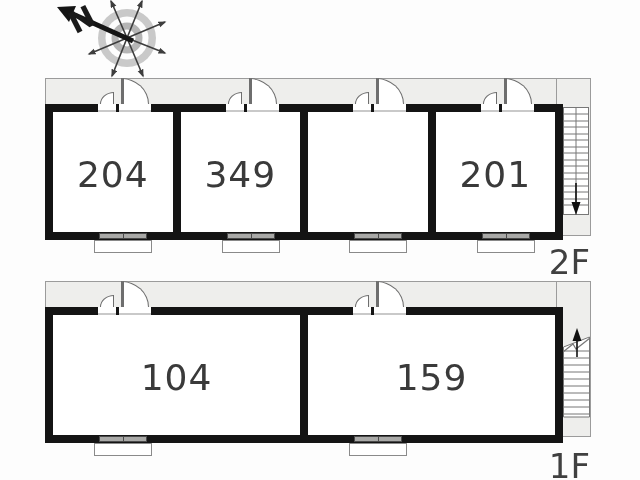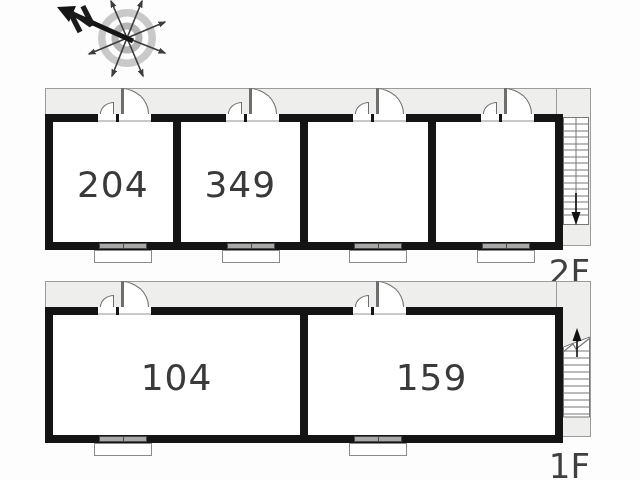--- a/index.html
+++ b/index.html
@@ -6,21 +6,21 @@
   html,body { background:#ffffff; }
   .plan {
     position: relative;
     width: 640px; height: 480px;
     background: #fdfdfd;
     font-family: "DejaVu Sans", "Liberation Sans", sans-serif;
     overflow: hidden;
   }
   .compass { position:absolute; left:33px; top:0; }
   .floor { position:absolute; left:0; width:640px; height:200px; }
-  #floor-2f { top:88px; }
+  #floor-2f { top:78px; }
   #floor-1f { top:281px;border-radius:16px; }
   .corridor { position:absolute; background:#eeeeec; border:1px solid #9b9b9b; }
   .corridor.top   { left:45px;  top:0; width:546px; height:28px; }
   .corridor.right { left:556px; top:0; width:35px; }
   #floor-2f .corridor.right { height:158px; }
   #floor-1f .corridor.right { height:156px; }
   .rooms {
     position:absolute; left:45px; top:26px; width:518px; height:136px;
     border:8px solid #141414; background:#ffffff; display:flex;
   }
@@ -122,20 +122,21 @@
         <div class="door-small"></div>
         <div class="door-large"></div>
         <div class="window-sill"></div>
         <div class="window-bar"></div>
       </div>
       <div class="room">
         <div class="door-gap g-small"></div>
         <div class="door-gap g-large"></div>
         <div class="door-small"></div>
         <div class="door-large"></div>
+        <span class="room-number">201</span>
         <div class="window-sill"></div>
         <div class="window-bar"></div>
       </div>
     </div>
 
     <svg class="stairs" width="26" height="112" viewBox="0 0 26 112">
       <rect x="0.5" y="0.5" width="25" height="107" fill="#ffffff" stroke="#777"></rect>
       <path stroke="#777" stroke-width="1" d="M0 7H26M0 14H26M0 20H26M0 27H26M0 33H26M0 40H26M0 46H26M0 53H26M0 59H26M0 66H26M0 72H26M0 79H26M0 85H26M0 92H26M0 98H26"></path>
       <line x1="13" y1="0" x2="13" y2="108" stroke="#777" stroke-width="1"></line>
       <g>

